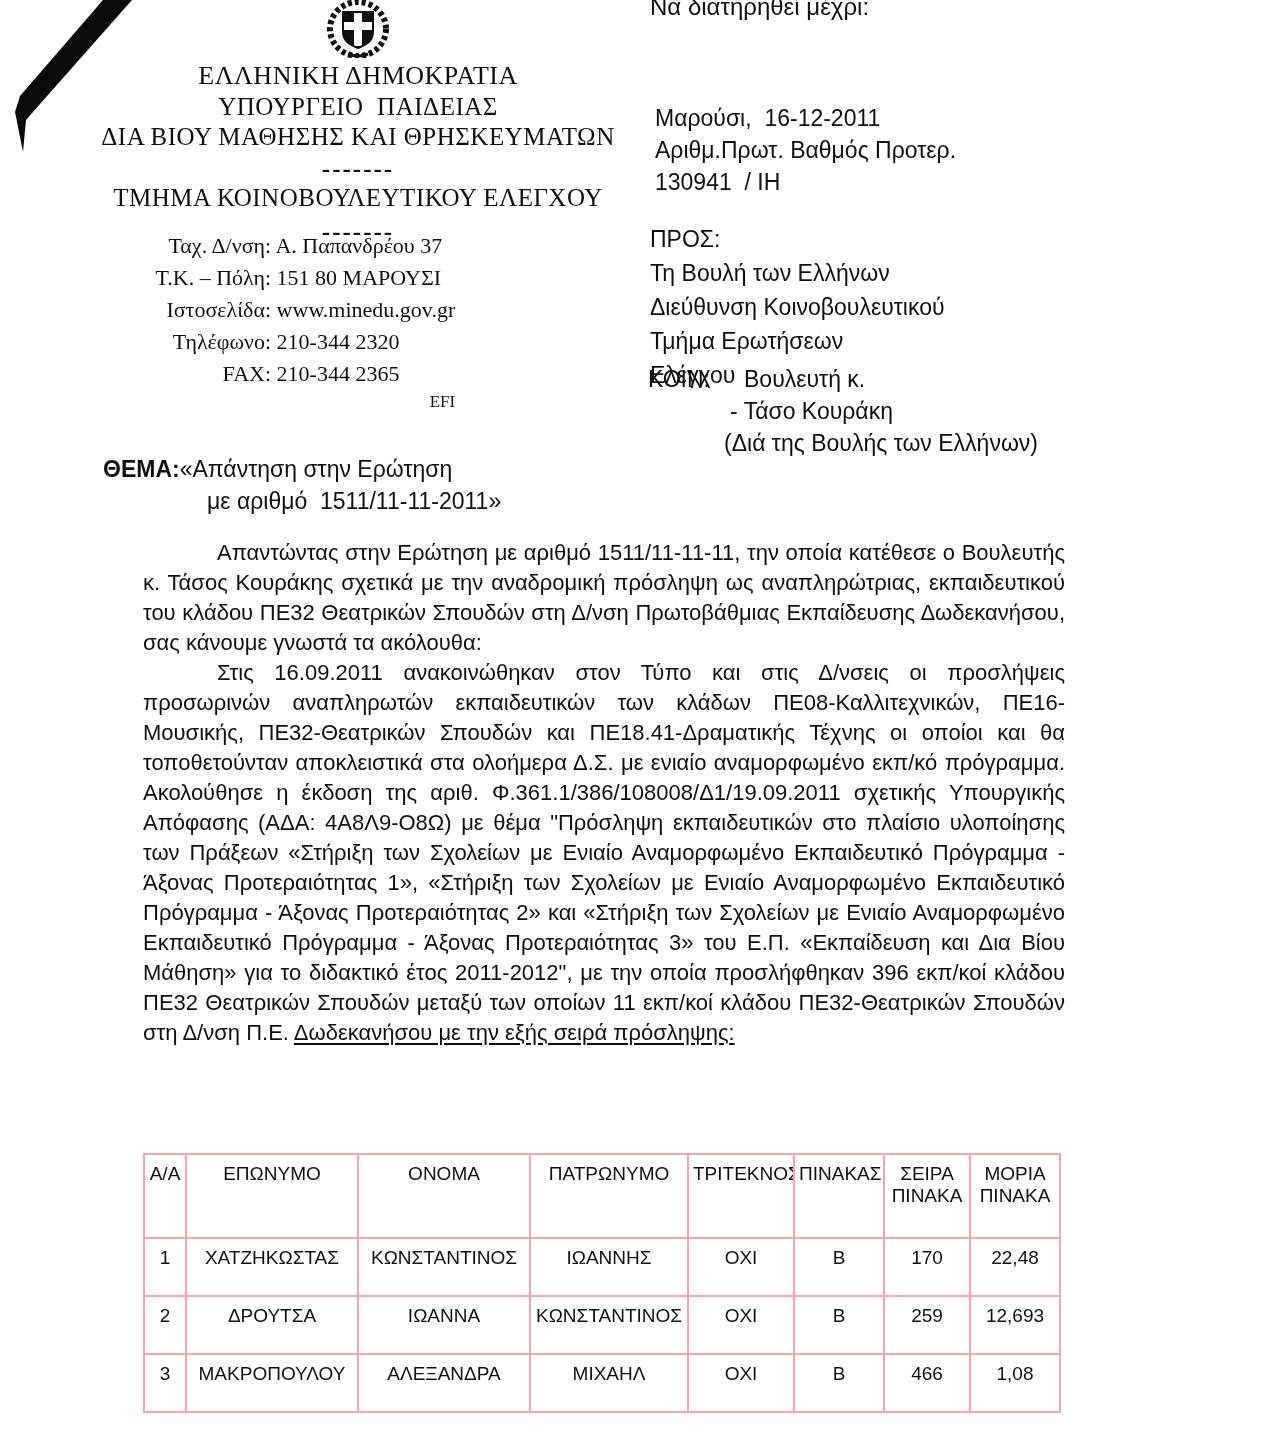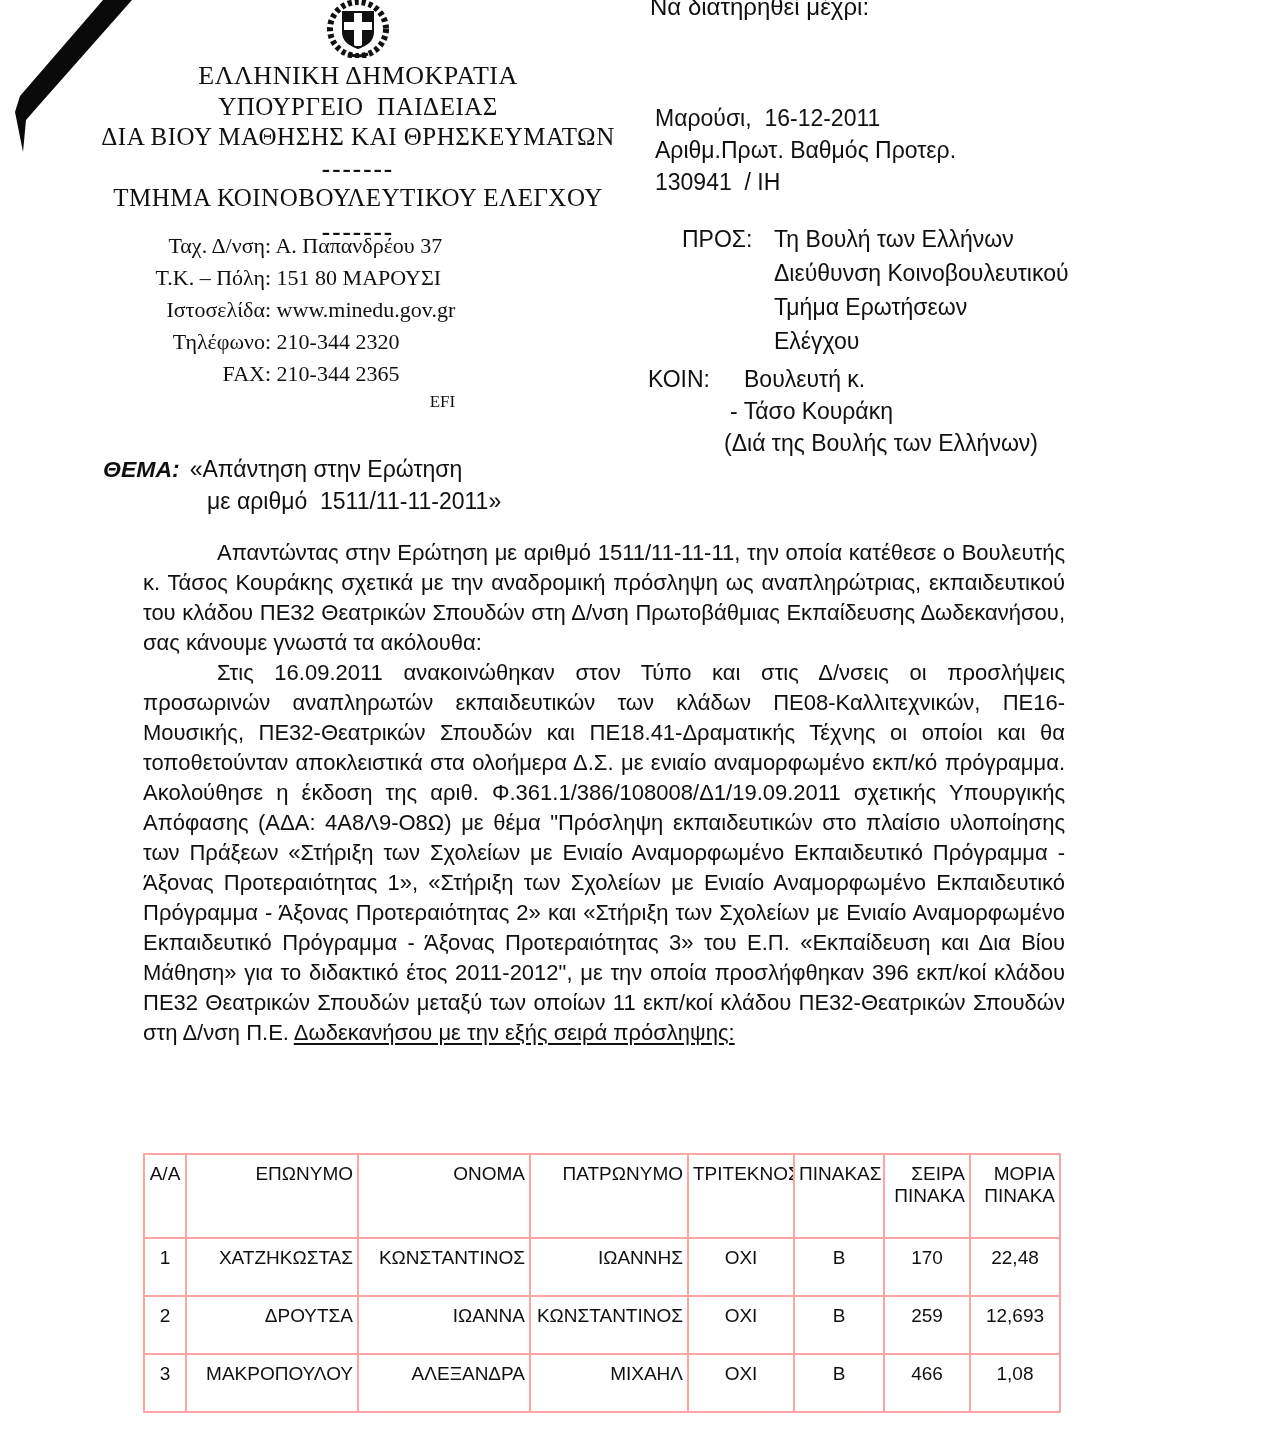--- a/index.html
+++ b/index.html
@@ -40,30 +40,30 @@
     font-size:22px;line-height:32px;text-align:right;
   }
   .contact-row{display:flex;}
   .contact-label{display:inline-block;width:157px;}
   .contact-value{display:inline-block;}
   .contact-initials{font-size:17px;line-height:22px;margin-top:1px;}
 
   
   .keep-until{position:absolute;left:650px;top:-7px;font-size:24px;}
   .date-block{position:absolute;left:655px;top:102px;font-size:23px;line-height:32px;}
-  .to-block{position:absolute;left:682px;top:222px;font-size:23px;line-height:34px;display:flex;}
+  .to-block{position:absolute;left:650px;top:222px;font-size:23px;line-height:34px;display:flex;flex-direction:column;}
   .to-label{width:92px;flex:none;}
   .cc-block{position:absolute;left:648px;top:363px;font-size:23px;line-height:32px;display:flex;}
   .cc-label{width:96px;flex:none;}
   .cc-lines > div:nth-child(2){margin-left:-14px;}
   .cc-lines > div:nth-child(3){margin-left:-20px;}
 
   
   .subject{position:absolute;left:103px;top:453px;font-size:23px;line-height:32px;}
-  .subject-label{font-weight:bold;margin-right:10px;font-style:italic;}
+  .subject-label{font-weight:bold;}
   .subject-line2{margin-left:104px;}
 
   
   .body-text{
     position:absolute;left:143px;top:538px;width:922px;
     font-size:22px;line-height:30px;
     text-align:justify;
   }
   .body-text p{margin:0;text-indent:74px;}
   .u{text-decoration:underline;text-underline-offset:3px;}
@@ -77,21 +77,21 @@
   table.roster th, table.roster td{
     border:2px solid #fca5a5;
     vertical-align:top;
     padding:8px 4px 4px 4px;
     font-weight:normal;
     overflow:hidden;
   }
   table.roster thead th{height:70px;}
   table.roster tbody td{height:44px;}
   .c{text-align:center;}
-  .l{text-align:right;padding-left:10px;}
+  .l{text-align:center;padding-left:10px;}
 </style>
 </head>
 <body>
 
 <div class="page">
 
   <svg class="corner-mark" width="160" height="160" viewBox="0 0 160 160" aria-hidden="true">
     <path d="M103,0 L132,0 L40,104 L26,120 L23,152 L15,112 L20,96 Z" fill="#0a0a0a"></path>
   </svg>
 

